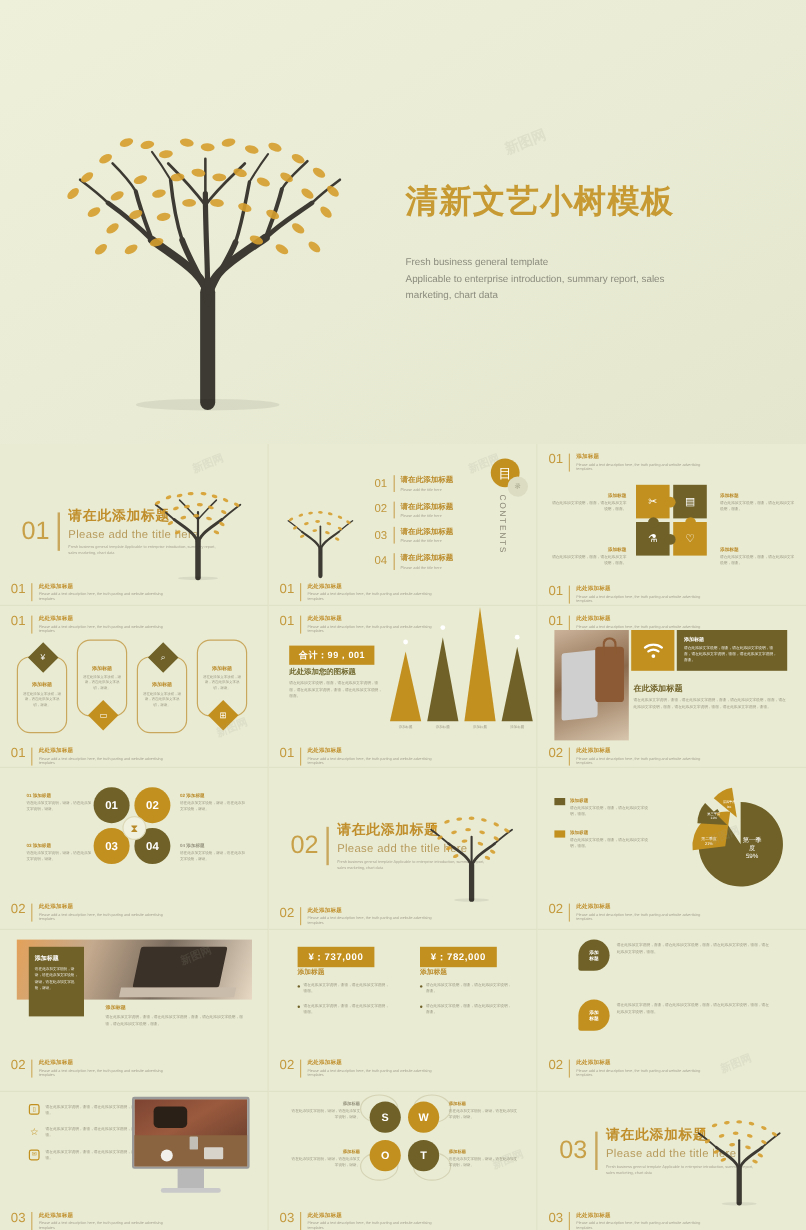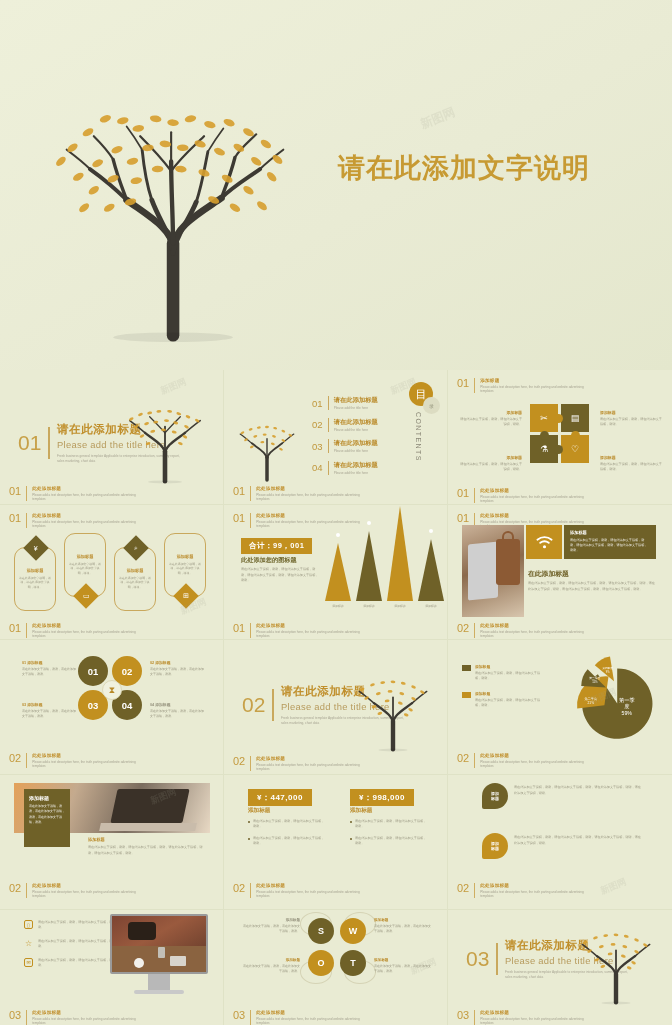--- a/index.html
+++ b/index.html
@@ -228,21 +228,23 @@
         <ellipse cx="104" cy="152" rx="6" ry="3.4" transform="rotate(-16 104 152)"></ellipse>
         <ellipse cx="190" cy="150" rx="6" ry="3.4" transform="rotate(22 190 150)"></ellipse>
         <ellipse cx="212" cy="158" rx="6" ry="3.4" transform="rotate(32 212 158)"></ellipse>
         <ellipse cx="56" cy="158" rx="6" ry="3.4" transform="rotate(-38 56 158)"></ellipse>
         <ellipse cx="240" cy="156" rx="6" ry="3.4" transform="rotate(40 240 156)"></ellipse>
       </g>
       <ellipse cx="148" cy="292" rx="62" ry="5" fill="#000" opacity=".07"></ellipse>
     </svg>
 
     <div class="hero-text">
-      <div class="hero-cn">请在此添加文字说明</div>
+      <div class="hero-cn">清新文艺小树模板</div>
+      <div class="hero-sub" style="white-space:pre-line">Fresh business general template
+Applicable to enterprise introduction, summary report, sales marketing, chart data</div>
     </div>
   </div>
 
   <div class="grid">
 
     <div class="slide">
       <div class="bigtitle" style="left:18px;top:52px;">
         <div class="bt-num">01</div>
         <div class="bt-bar"></div>
         <div class="bt-body">
@@ -716,33 +718,33 @@
         <div class="sh-num">02</div>
         <div class="sh-bar"></div>
         <div class="sh-txt">
           <div class="sh-cn">此处添加标题</div>
           <div class="sh-en">Please add a text description here, the truth parting and website advertising templates</div>
         </div>
       </div>
     </div>
 
     <div class="slide">
-      <div class="money" style="left:24px;top:14px">¥：447,000</div>
+      <div class="money" style="left:24px;top:14px">¥：737,000</div>
       <div class="money-h" style="left:24px;top:32px">添加标题</div>
       <div class="bullets" style="left:24px;top:44px">
         <div class="bullet">
             <i></i>
             <span>请在此添加文字说明，谢谢，请在此添加文字说明，谢谢。</span>
           </div>
         <div class="bullet">
             <i></i>
             <span>请在此添加文字说明，谢谢，请在此添加文字说明，谢谢。</span>
           </div>
       </div>
-      <div class="money" style="left:126px;top:14px">¥：998,000</div>
+      <div class="money" style="left:126px;top:14px">¥：782,000</div>
       <div class="money-h" style="left:126px;top:32px">添加标题</div>
       <div class="bullets" style="left:126px;top:44px">
         <div class="bullet">
             <i></i>
             <span>请在此添加文字说明，谢谢，请在此添加文字说明，谢谢。</span>
           </div>
         <div class="bullet">
             <i></i>
             <span>请在此添加文字说明，谢谢，请在此添加文字说明，谢谢。</span>
           </div>

